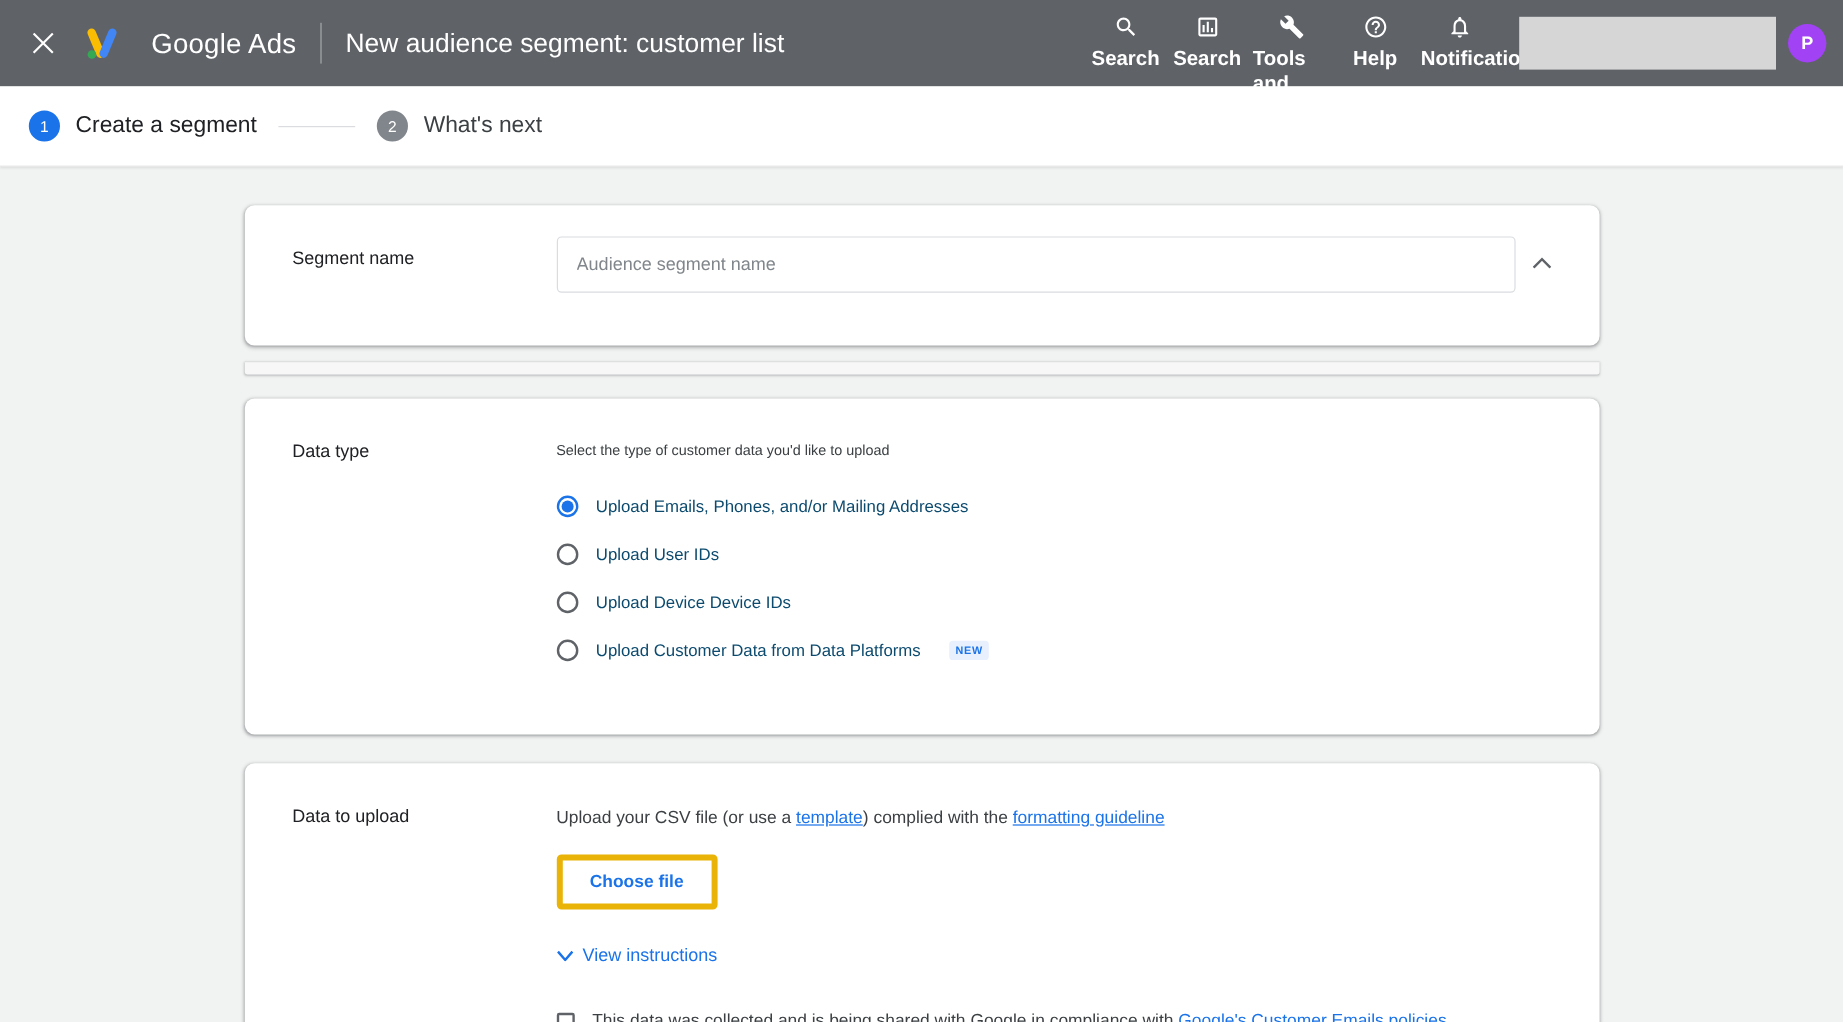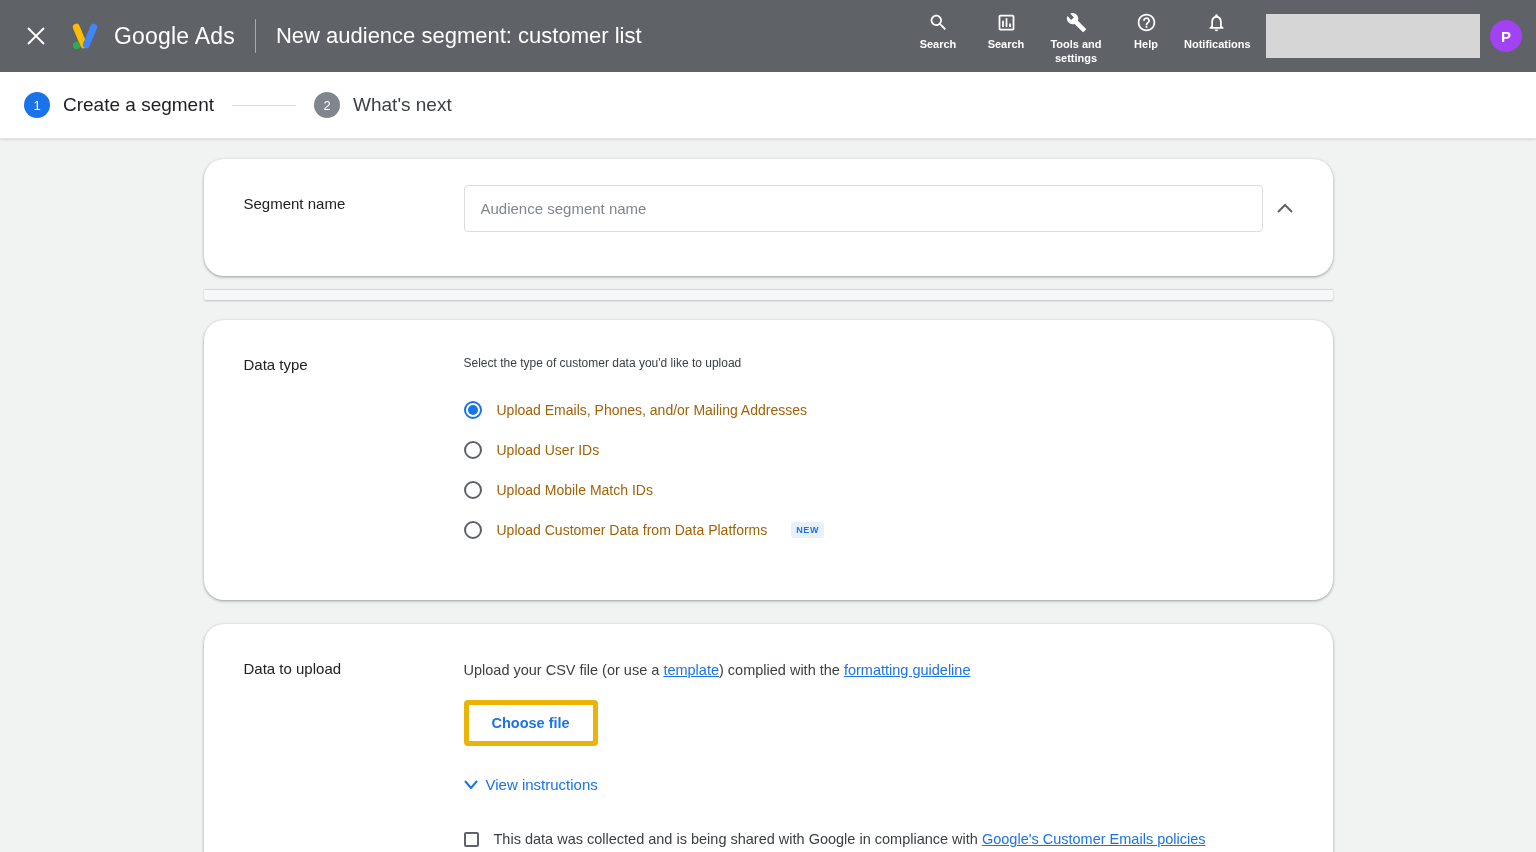--- a/index.html
+++ b/index.html
@@ -18,32 +18,32 @@
   }
   
   .header{
     height:72px;background:var(--header_bg);display:flex;align-items:center;
     padding:0 14px 0 18px;color:#fff;
   }
   .close-btn{
     width:36px;height:36px;display:flex;align-items:center;justify-content:center;
     cursor:pointer;flex-shrink:0;
   }
-  .brand{display:flex;align-items:center;gap:12px;margin-left:14px;flex-shrink:0;}
+  .brand{display:flex;align-items:center;gap:24px;margin-left:14px;flex-shrink:0;}
   .brand-text{font-size:23px;color:#fff;letter-spacing:.2px;}
   .v-divider{width:1px;height:34px;background:rgba(255,255,255,.45);margin:0 20px;flex-shrink:0;}
   .page-title{font-size:22px;font-weight:400;color:#fff;white-space:nowrap;}
   .header-nav{margin-left:auto;display:flex;align-items:flex-start;padding-top:12px;align-self:flex-start;}
   .nav-item{
     display:flex;flex-direction:column;align-items:center;min-width:68px;
     padding:0 4px;cursor:pointer;color:#fff;background:none;border:none;
     font-family:inherit;
   }
   .nav-item svg{width:21px;height:21px;fill:#fff;}
-  .nav-label{font-size:11px;margin-top:5px;text-align:center;line-height:1.25;max-width:64px;color:#fff;font-weight:600;}
+  .nav-label{font-size:17px;margin-top:5px;text-align:left;line-height:1.25;max-width:64px;color:#fff;font-weight:600;}
   .redacted{width:214px;height:44px;background:#d6d6d6;margin-left:14px;flex-shrink:0;}
   .avatar{
     width:32px;height:32px;border-radius:50%;background:var(--avatar_bg);
     color:#fff;display:flex;align-items:center;justify-content:center;
     font-size:15px;font-weight:700;margin-left:10px;flex-shrink:0;cursor:pointer;
   }
   
   .stepper{
     height:67px;background:#fff;display:flex;align-items:center;padding-left:24px;
     border-bottom:1px solid #e4e4e4;box-shadow:0 1px 2px rgba(60,64,67,.12);
@@ -55,21 +55,21 @@
     justify-content:center;color:#fff;font-size:13px;
   }
   .step-circle.active{background:var(--accent);}
   .step-circle.inactive{background:var(--step_inactive);}
   .step-label{font-size:19px;color:#202124;}
   .step-label.inactive{color:#3c4043;}
   .step-connector{width:64px;height:1px;background:#dadce0;margin:0 18px;}
   
   .content{padding-top:20px;}
   .card{
-    width:1129px;margin:0 auto;background:#fff;border-radius:20px;
+    width:1129px;margin:12px auto;background:#fff;border-radius:8px;
     box-shadow:0 1px 2px rgba(60,64,67,.30),0 1px 3px 1px rgba(60,64,67,.15);
   }
   .card-row{display:flex;padding:26px 40px;}
   .label-col{width:220px;flex-shrink:0;font-size:15px;color:#202124;padding-top:10px;}
   .content-col{flex:1;min-width:0;}
   
   .card-segment{height:117px;}
   .segment-input{
     width:799px;height:47px;border:1px solid #dadce0;border-radius:4px;
     padding:0 16px;font-size:15px;color:#202124;font-family:inherit;outline:none;
@@ -91,21 +91,21 @@
   .radio-row{display:flex;align-items:center;gap:15px;padding:11px 0;cursor:pointer;}
   .radio{
     width:18px;height:18px;border-radius:50%;flex-shrink:0;position:relative;
   }
   .radio.unchecked{border:2px solid #5f6368;}
   .radio.checked{border:2px solid var(--accent);}
   .radio.checked::after{
     content:"";position:absolute;left:2px;top:2px;width:10px;height:10px;
     border-radius:50%;background:var(--accent);
   }
-  .radio-label{font-size:14px;color:#a16207;}
+  .radio-label{font-size:14px;color:#0c4a6e;}
   .new-badge{
     display:inline-block;margin-left:9px;background:var(--badge_bg);
     color:var(--accent);font-size:9px;font-weight:700;letter-spacing:.6px;
     padding:3px 5px;border-radius:3px;vertical-align:2px;text-align:center;
   }
   
   .card-upload{margin-top:24px;padding-bottom:30px;}
   .upload-line{font-size:14.5px;color:#3c4043;padding-top:10px;line-height:1.4;}
   a.inline-link{color:var(--accent);text-decoration:underline;cursor:pointer;}
   .choose-file-btn{
@@ -220,21 +220,21 @@
           <div class="radio-row">
             <span class="radio checked"></span>
             <span class="radio-label">Upload Emails, Phones, and/or Mailing Addresses</span>
           </div>
           <div class="radio-row">
             <span class="radio unchecked"></span>
             <span class="radio-label">Upload User IDs</span>
           </div>
           <div class="radio-row">
             <span class="radio unchecked"></span>
-            <span class="radio-label">Upload Mobile Match IDs</span>
+            <span class="radio-label">Upload Device Device IDs</span>
           </div>
           <div class="radio-row">
             <span class="radio unchecked"></span>
             <span class="radio-label">Upload Customer Data from Data Platforms</span>
             <span class="new-badge">NEW</span>
           </div>
         </div>
       </div>
     </div>
   </div>

